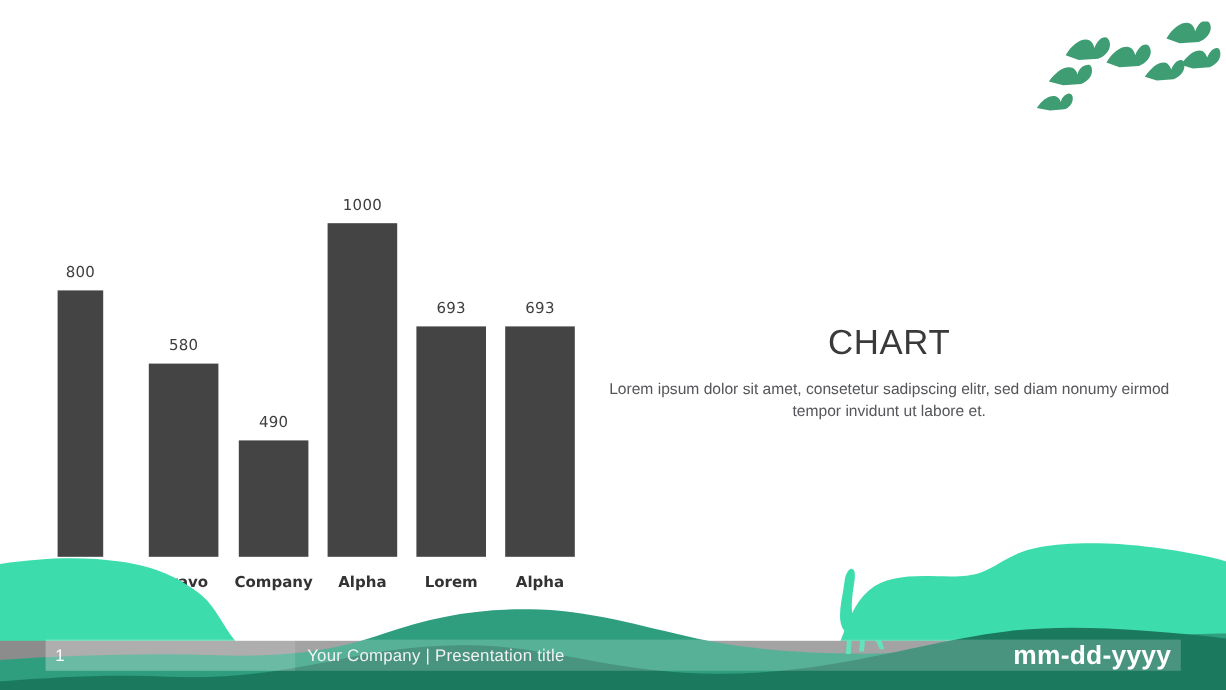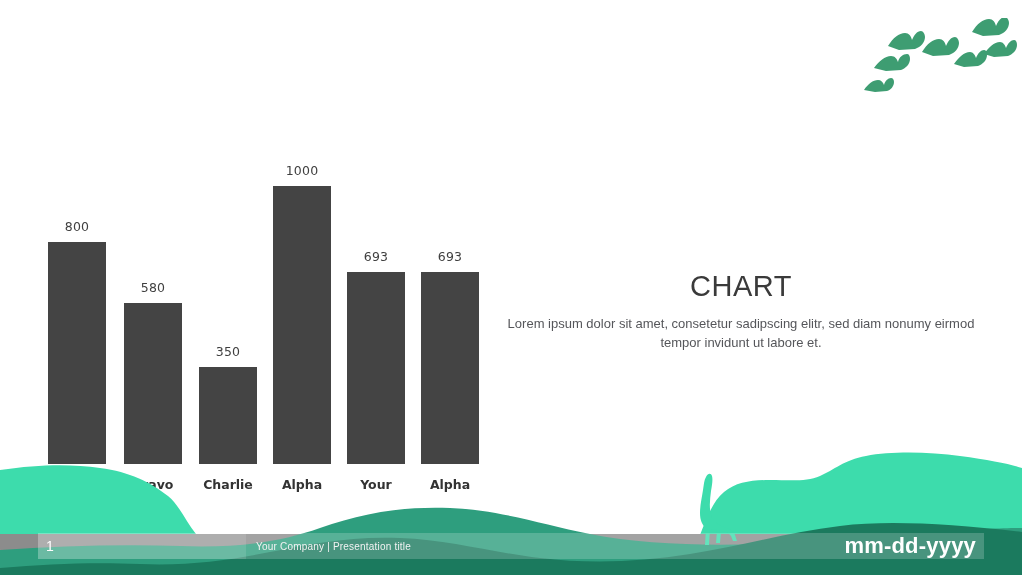--- a/index.html
+++ b/index.html
@@ -51,21 +51,21 @@
     background:rgba(255,255,255,0.20);
     display:flex; align-items:center;
   }
   #slide-number{
     width:208px; height:26px; background:rgba(255,255,255,0.12);
     display:flex; align-items:center; padding-left:8px;
     color:#ffffff; font-size:14px;
   }
   #footer-center{
     flex:1; text-align:left; padding-left:10px;
-    color:#f2f2f2; font-size:10px; letter-spacing:.2px;
+    color:#f2f2f2; font-size:14px; letter-spacing:.2px;
   }
   #footer-date{
     padding-right:8px; color:#ffffff; font-size:22px; font-weight:bold;
     letter-spacing:.2px;
   }
 </style>
 </head>
 <body>
 
 <div id="slide">
@@ -77,48 +77,48 @@
       <path d="M36 28 c5-8 11-13 17-13 c4 0 6 3 7 7 c2-5 5-9 9-9 c2 0 4 3 4 6 c0 5-4 10-10 12 l-16 1 z"></path>
       <path d="M70 34 c5-8 11-13 17-13 c4 0 6 3 7 7 c2-5 5-9 9-9 c2 0 4 3 4 6 c0 5-4 10-10 12 l-16 1 z"></path>
       <path d="M102 46 c5-7 10-12 16-12 c3 0 5 3 6 6 c2-5 5-8 8-8 c2 0 3 2 3 5 c0 5-4 9-9 11 l-14 1 z"></path>
       <path d="M120 14 c5-8 11-13 17-13 c4 0 6 3 7 7 c2-5 5-9 9-9 c2 0 4 3 4 6 c0 5-4 10-10 12 l-16 1 z"></path>
       <path d="M132 36 c5-7 10-12 16-12 c3 0 5 3 6 6 c2-5 5-8 8-8 c2 0 3 2 3 5 c0 5-4 9-9 11 l-14 1 z"></path>
     </g>
   </svg>
 
   <div id="chart">
 
-    <div class="bar-col" style="left:48px;width:58px;">
+    <div class="bar-col" style="left:48px;width:38px;">
       <div class="bar-value" style="top:-23px;">800</div>
       <div class="bar" style="height:222px;"></div>
       <div class="bar-cat">Alpha</div>
     </div>
 
     <div class="bar-col" style="left:124px;width:58px;">
       <div class="bar-value" style="top:-23px;">580</div>
       <div class="bar" style="height:161px;"></div>
       <div class="bar-cat">Bravo</div>
     </div>
 
     <div class="bar-col" style="left:199px;width:58px;">
-      <div class="bar-value" style="top:-23px;">350</div>
+      <div class="bar-value" style="top:-23px;">490</div>
       <div class="bar" style="height:97px;"></div>
-      <div class="bar-cat">Charlie</div>
+      <div class="bar-cat">Company</div>
     </div>
 
     <div class="bar-col" style="left:273px;width:58px;">
       <div class="bar-value" style="top:-23px;">1000</div>
       <div class="bar" style="height:278px;"></div>
       <div class="bar-cat">Alpha</div>
     </div>
 
     <div class="bar-col" style="left:347px;width:58px;">
       <div class="bar-value" style="top:-23px;">693</div>
       <div class="bar" style="height:192px;"></div>
-      <div class="bar-cat">Your</div>
+      <div class="bar-cat">Lorem</div>
     </div>
 
     <div class="bar-col" style="left:421px;width:58px;">
       <div class="bar-value" style="top:-23px;">693</div>
       <div class="bar" style="height:192px;"></div>
       <div class="bar-cat">Alpha</div>
     </div>
 
   </div>
 

